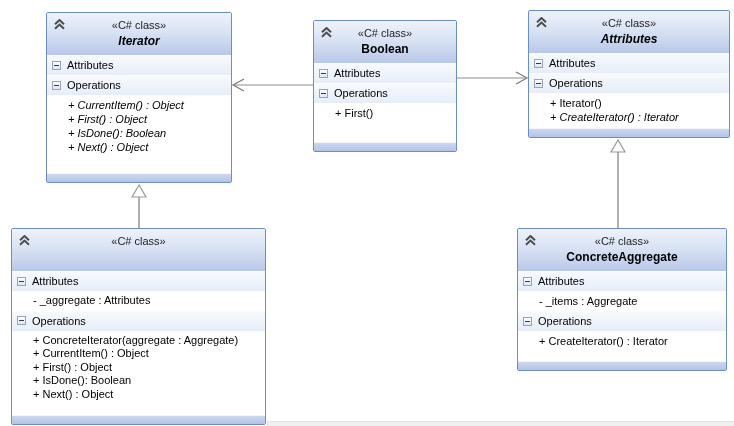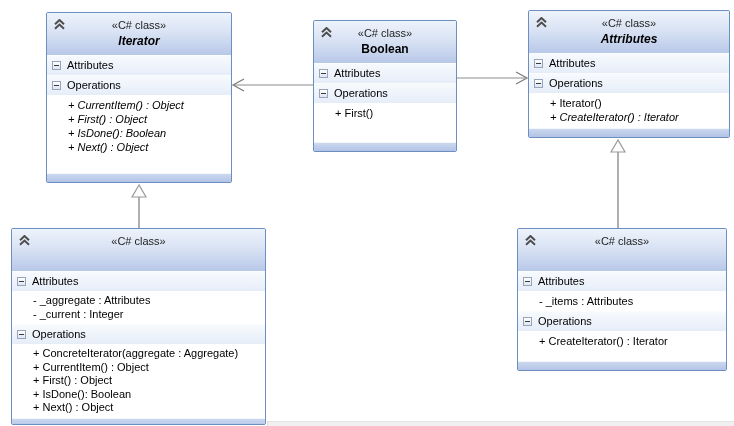--- a/index.html
+++ b/index.html
@@ -186,21 +186,20 @@
           </svg>
       </span>
       <span class="stereotype">«C# class»</span>
     </div>
     <div class="section">
       <span class="toggle"></span>
       <span>Attributes</span>
     </div>
     <div class="members">
       <div class="member">- _aggregate : Attributes</div>
-      <div class="member">- _current : Integer</div>
     </div>
     <div class="section">
       <span class="toggle"></span>
       <span>Operations</span>
     </div>
     <div class="members">
       <div class="member">+ ConcreteIterator(aggregate : Aggregate)</div>
       <div class="member">+ CurrentItem() : Object</div>
       <div class="member">+ First() : Object</div>
       <div class="member">+ IsDone(): Boolean</div>
@@ -211,27 +210,28 @@
 
   <div class="uml-class" id="box-concrete-aggregate">
     <div class="cls-header">
       <span class="chevron">
         <svg width="13" height="11" viewBox="0 0 13 11">
             <path d="M2 5.2 L6.5 1 L11 5.2" fill="none" stroke="#4d4d4d" stroke-width="2"></path>
             <path d="M2 9.8 L6.5 5.6 L11 9.8" fill="none" stroke="#4d4d4d" stroke-width="2"></path>
           </svg>
       </span>
       <span class="stereotype">«C# class»</span>
-    </div>
-    <div class="section">
-      <span class="toggle"></span>
-      <span>Attributes</span>
-    </div>
-    <div class="members">
-      <div class="member">- _items : Attributes</div>
+      <span class="cls-title">ConcreteAggregate</span>
+    </div>
+    <div class="section">
+      <span class="toggle"></span>
+      <span>Attributes</span>
+    </div>
+    <div class="members">
+      <div class="member">- _items : Aggregate</div>
     </div>
     <div class="section">
       <span class="toggle"></span>
       <span>Operations</span>
     </div>
     <div class="members">
       <div class="member">+ CreateIterator() : Iterator</div>
     </div>
     <div class="cls-footer"></div>
   </div>

